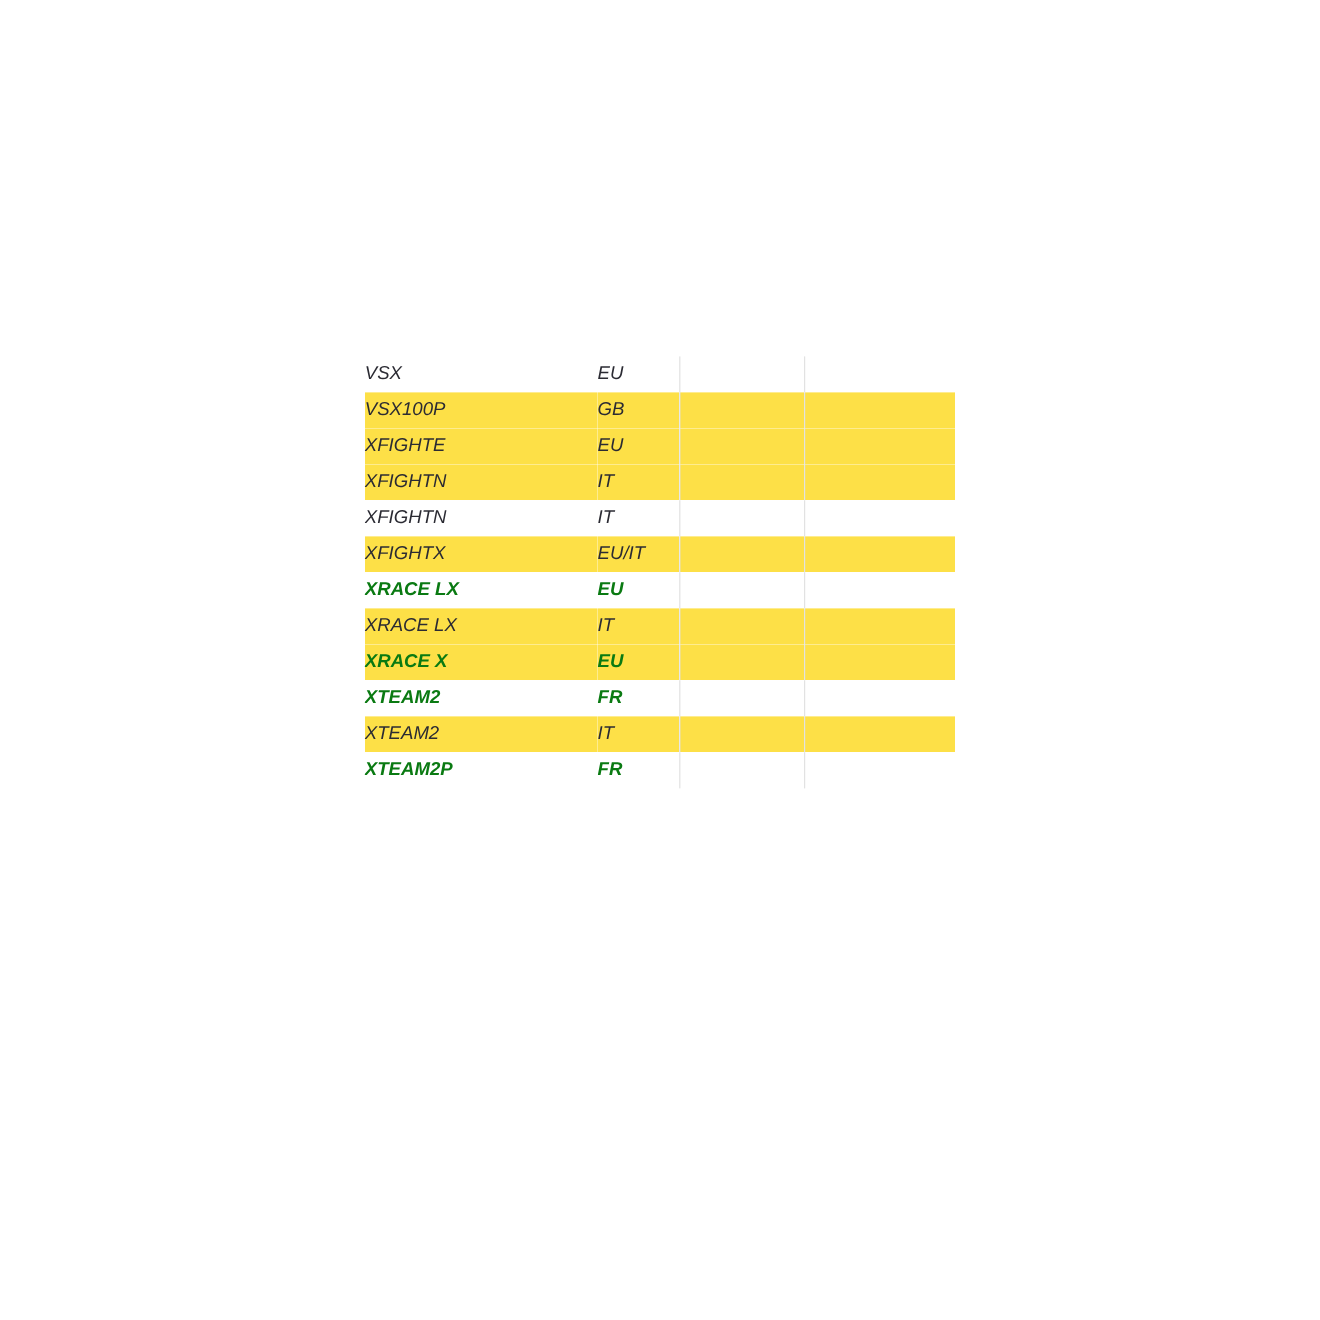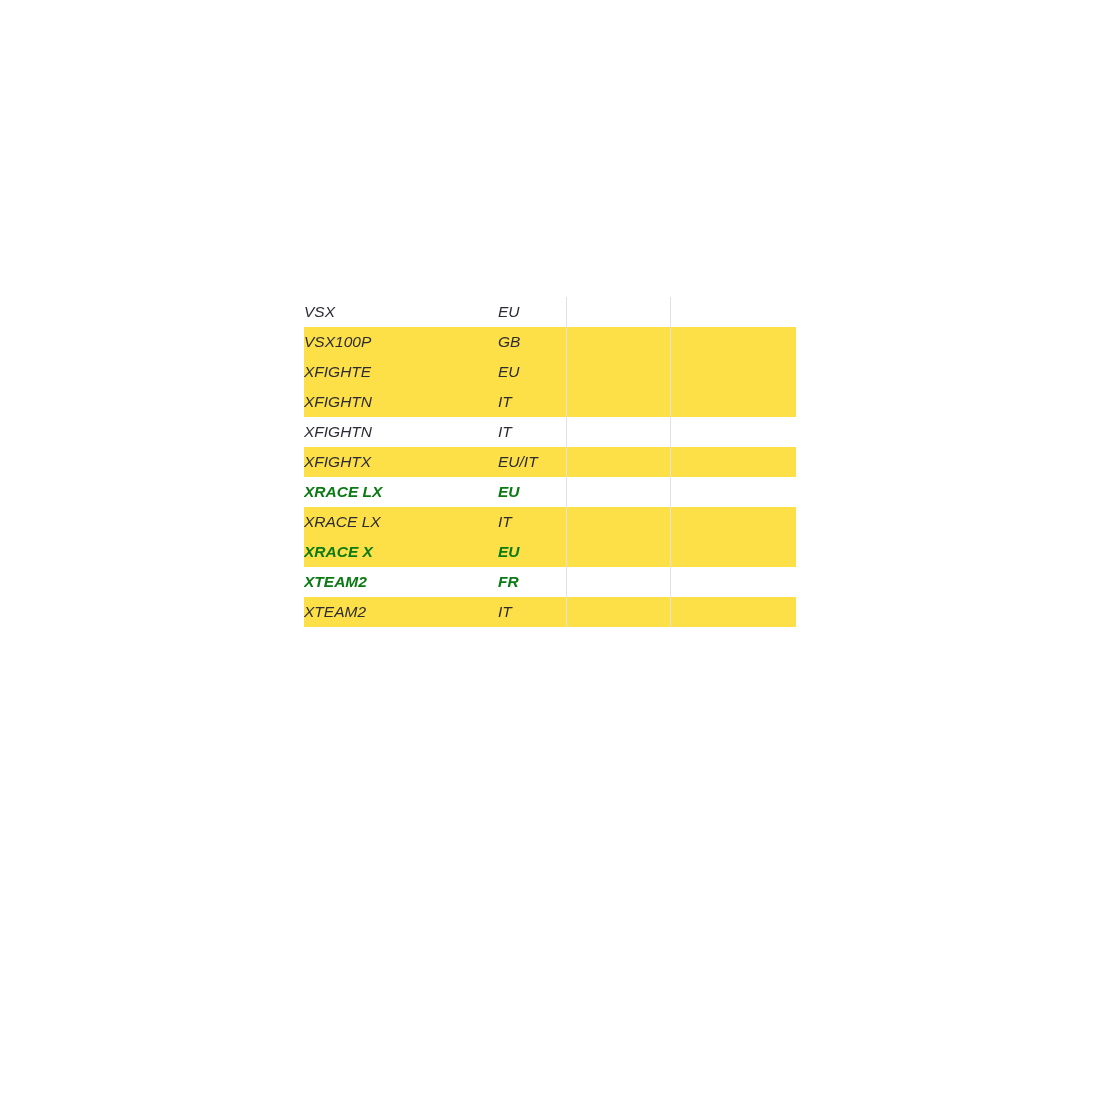--- a/index.html
+++ b/index.html
@@ -140,15 +140,21 @@
           <td class="col-reg">FR</td>
           <td class="col-x1"></td>
           <td class="col-x2"></td>
         </tr>
         <tr class="band">
           <td class="col-name">XTEAM2</td>
           <td class="col-reg center">IT</td>
           <td class="col-x1"></td>
           <td class="col-x2"></td>
         </tr>
+        <tr class="plain hl">
+          <td class="col-name">XTEAM2P</td>
+          <td class="col-reg">FR</td>
+          <td class="col-x1"></td>
+          <td class="col-x2"></td>
+        </tr>
       </tbody>
   </table>
 </div>
 
 </body></html>

